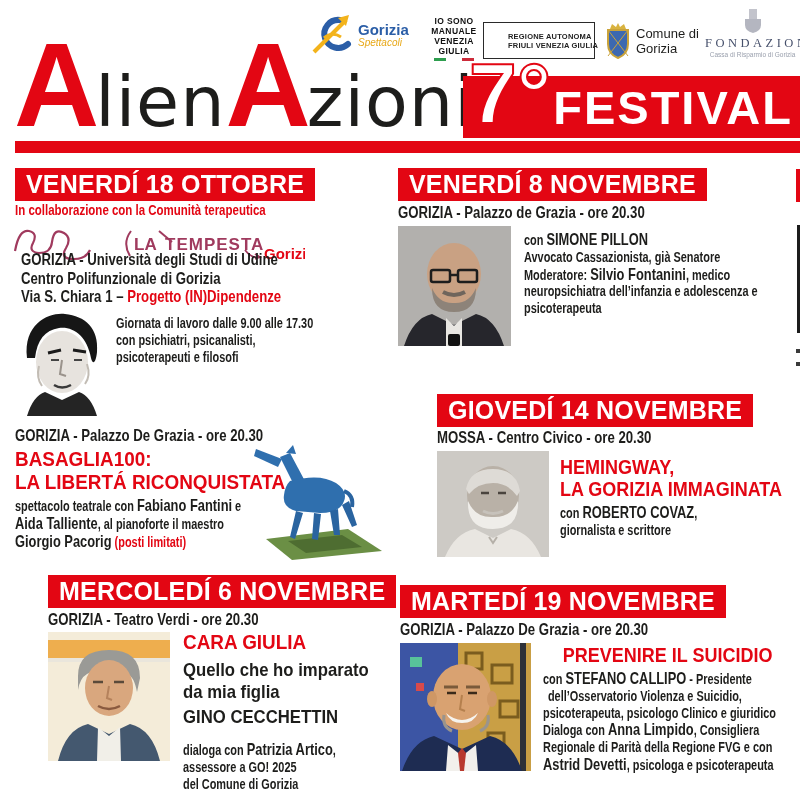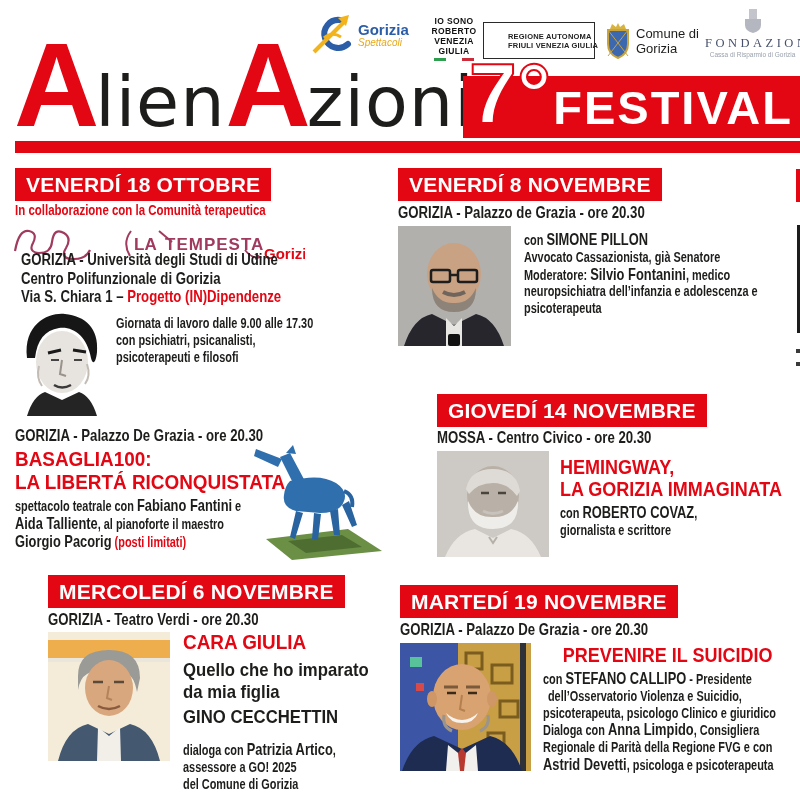--- a/index.html
+++ b/index.html
@@ -37,21 +37,21 @@
               display:flex;align-items:center;gap:4px;padding:2px 20px;background:#fff;}
   .rg-line{font-weight:bold;font-size:7.5px;line-height:9px;letter-spacing:0.2px;color:#222;white-space:nowrap;}
   .sp-comune{left:605px;top:23px;display:flex;align-items:center;gap:5px;}
   .co-line{font-size:13px;line-height:15px;color:var(--ink);}
   .sp-fondazione{left:705px;top:8px;width:95px;text-align:center;}
   .fo-name{font-family:"Liberation Serif",serif;font-size:12.5px;letter-spacing:3.5px;color:#46506b;
            margin-top:2px;white-space:nowrap;}
   .fo-sub{font-size:6.5px;color:#9aa0ad;white-space:nowrap;}
 
   
-  .banner{position:absolute;background:var(--red);color:#fff;font-weight:bold;font-size:21px;
+  .banner{position:absolute;background:var(--red);color:#fff;font-weight:bold;font-size:25px;
           line-height:33px;height:33px;padding:0 11px;letter-spacing:0.2px;white-space:nowrap;}
   .venue,.venue-group .tline{font-weight:bold;font-size:16.5px;line-height:18.6px;color:var(--ink);
           transform:scaleX(0.8);transform-origin:0 0;white-space:nowrap;}
   .collab{position:absolute;font-weight:bold;font-size:14px;color:var(--red);
           transform:scaleX(0.82);transform-origin:0 0;white-space:nowrap;}
   .rtitle .tline{font-weight:bold;font-size:20px;line-height:22px;color:var(--red);
           transform:scaleX(0.9);transform-origin:0 0;white-space:nowrap;}
   .details{margin-top:4px;}
   .details .tline{font-weight:bold;font-size:14px;line-height:16.8px;color:var(--ink);
           transform:scaleX(0.78);transform-origin:0 0;white-space:nowrap;}
@@ -131,21 +131,21 @@
       <path d="M14,26 q8,-7 17,-1" stroke="#f3b31b" stroke-width="3" fill="none"></path>
     </svg>
     <div>
       <div class="gs-name">Gorizia</div>
       <div class="gs-sub">Spettacoli</div>
     </div>
   </div>
 
   <div class="sp sp-iosono">
     <div class="io-line">IO SONO</div>
-    <div class="io-line">ROBERTO</div>
+    <div class="io-line">MANUALE</div>
     <div class="io-line">VENEZIA</div>
     <div class="io-line">GIULIA</div>
     <div class="flag-marks">
       <span class="fm-green"></span>
       <span class="fm-red"></span>
     </div>
   </div>
 
   <div class="sp sp-regione">
     <svg width="20" height="28" viewBox="0 0 20 28">

